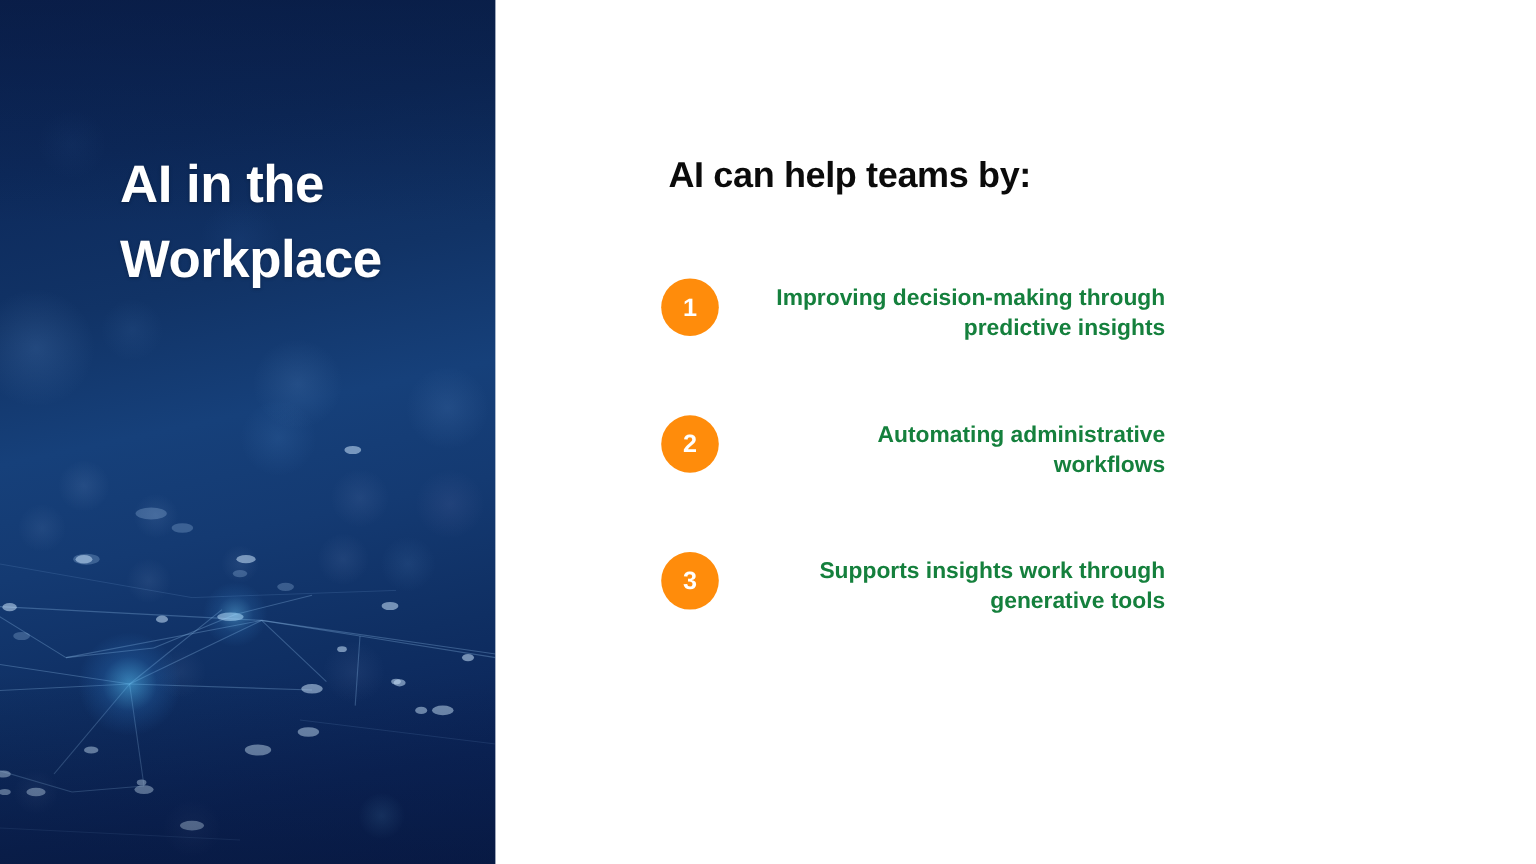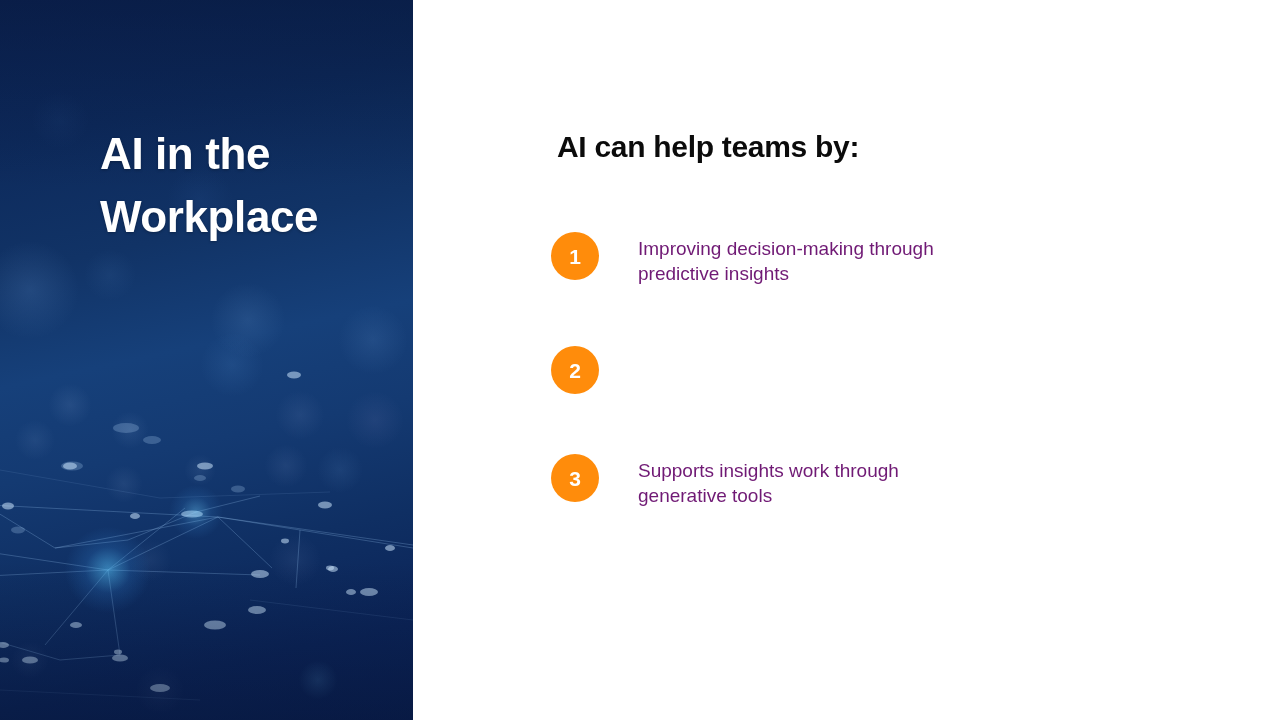--- a/index.html
+++ b/index.html
@@ -108,20 +108,21 @@
     letter-spacing: -0.4px;
     text-shadow: 0 1px 3px rgba(0,0,0,0.28);
   }
 
   
   .right-panel {
     position: relative;
     flex: 1 1 auto;
     height: 720px;
     background: #ffffff;
+    text-align: right;
   }
 
   .content-heading {
     position: absolute;
     left: 144px;
     top: 130px;
     font-size: 30px;
     font-weight: 700;
     color: #0b0b0b;
     letter-spacing: -0.3px;
@@ -156,22 +157,22 @@
     align-items: center;
     justify-content: center;
     line-height: 1;
   }
 
   .point-text {
     margin-left: 39px;
     margin-top: 4px;
     font-size: 19px;
     line-height: 25px;
-    color: #701a75;
-    font-weight: 400;
+    color: #15803d;
+    font-weight: 700;
     max-width: 340px;
   }
 </style>
 </head>
 <body>
 
 <div class="slide">
 
   <div class="left-panel">
 
@@ -257,20 +258,21 @@
 
     <ul class="points-list">
 
       <li class="point-row">
         <span class="point-badge">1</span>
         <span class="point-text">Improving decision-making through predictive insights</span>
       </li>
 
       <li class="point-row">
         <span class="point-badge">2</span>
+        <span class="point-text">Automating administrative workflows</span>
       </li>
 
       <li class="point-row">
         <span class="point-badge">3</span>
         <span class="point-text">Supports insights work through generative tools</span>
       </li>
 
     </ul>
   </div>
 

